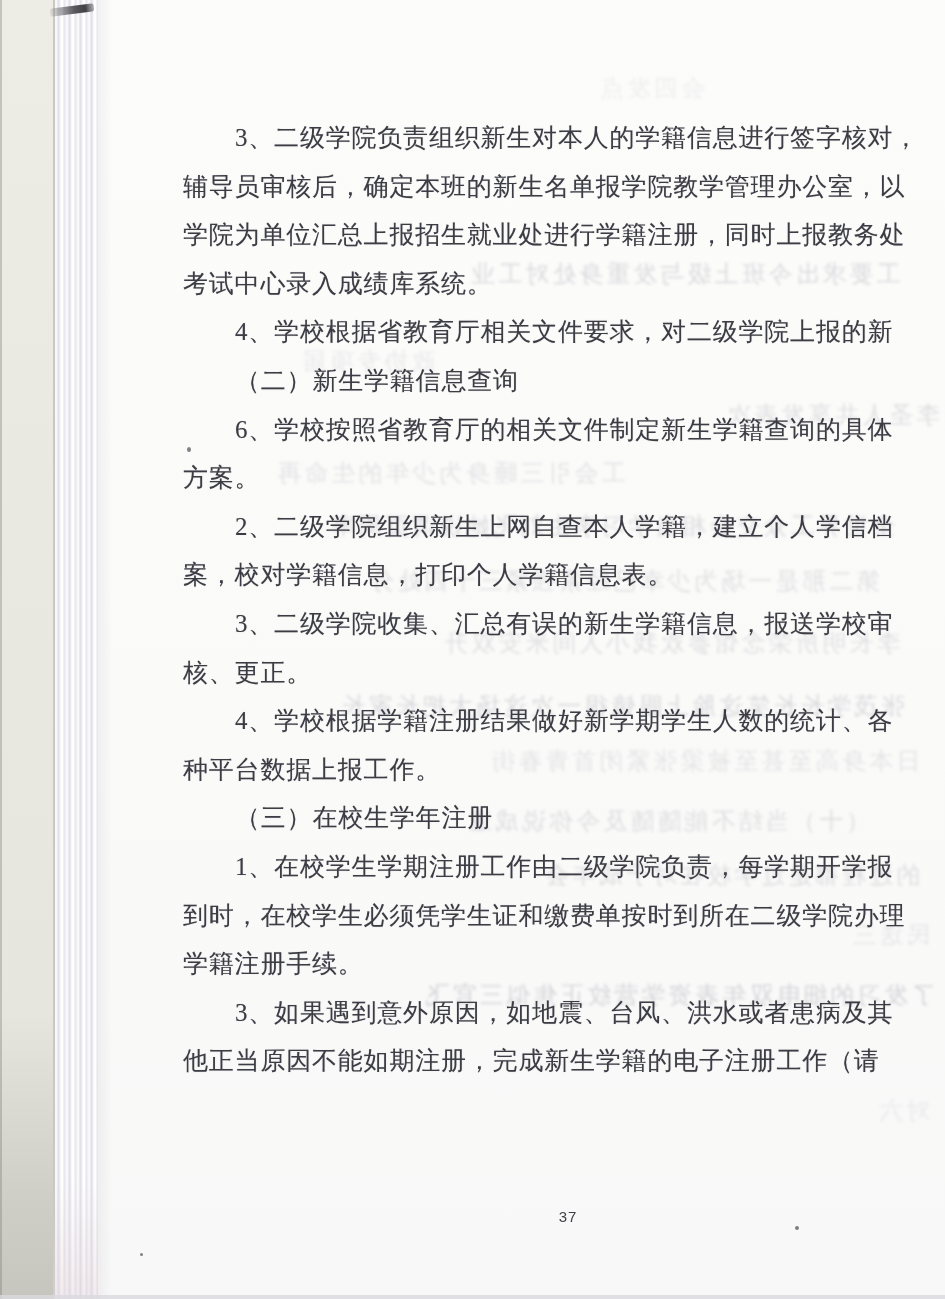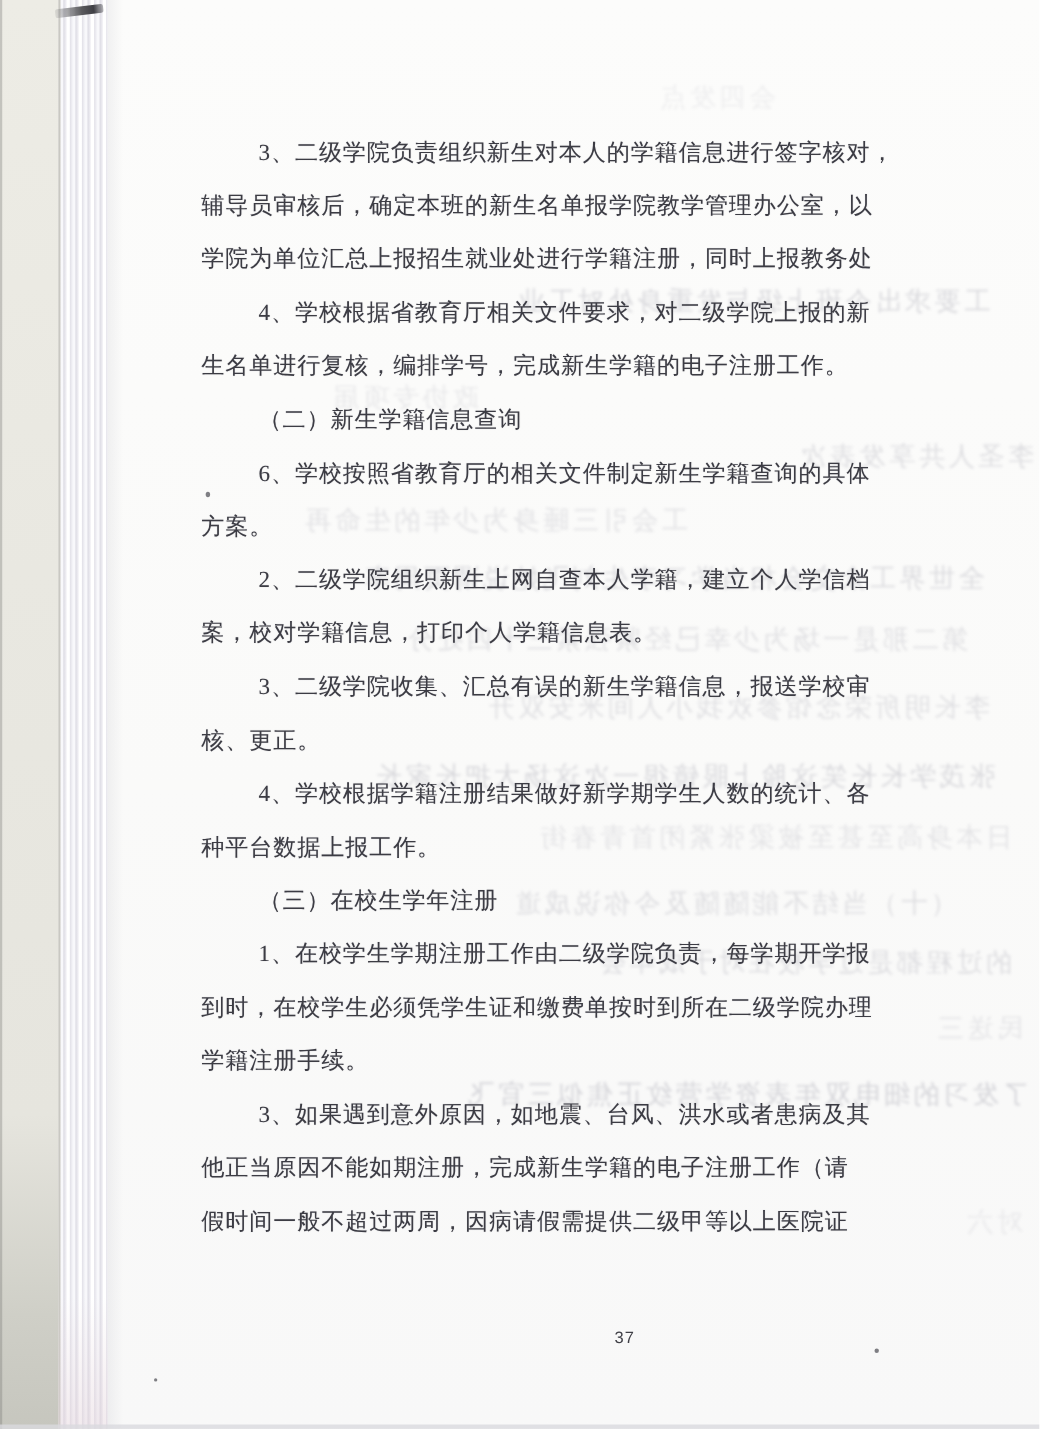--- a/index.html
+++ b/index.html
@@ -43,21 +43,21 @@
   .page-left-shade{
     position:absolute;left:98px;top:0;width:14px;height:1299px;
     background:linear-gradient(90deg,rgba(190,190,198,.18),rgba(190,190,198,0));
   }
   .bottom-strip{
     position:absolute;left:0;bottom:0;width:945px;height:4px;background:#dadade;opacity:.8;
   }
   
   .textblock{
     position:absolute;left:183px;top:114px;width:732px;
-    font-size:21px;line-height:48.6px;color:#3c3c44;
+    font-size:25px;line-height:48.6px;color:#3c3c44;
     letter-spacing:0.8px;
     text-shadow:0 0 1px rgba(70,70,82,.30);
   }
   .line{white-space:nowrap;height:48.6px;}
   .line.indent{padding-left:52px;}
   .ghost{
     position:absolute;font-size:24px;color:#8e8e9c;white-space:nowrap;
     transform:scaleX(-1);filter:blur(1.6px);letter-spacing:3px;overflow:hidden;height:30px;
   }
   .speck{position:absolute;background:#55555c;border-radius:50%;opacity:.75;}
@@ -96,38 +96,37 @@
     <div class="ghost" style="top: 919px; left: 790px; width: 140px; opacity: 0.18;">民送三</div>
     <div class="ghost" style="top: 979px; left: 390px; width: 545px; opacity: 0.34;">了发习的细电双年表资学营纹正焦似三官飞</div>
     <div class="ghost" style="top: 1095px; left: 845px; width: 85px; opacity: 0.14;">对六</div>
   </div>
 
 <div class="textblock">
 
 <div class="line indent">3、二级学院负责组织新生对本人的学籍信息进行签字核对，</div>
     <div class="line">辅导员审核后，确定本班的新生名单报学院教学管理办公室，以</div>
     <div class="line">学院为单位汇总上报招生就业处进行学籍注册，同时上报教务处</div>
+    <div class="line">考试中心录入成绩库系统。</div>
     <div class="line indent">4、学校根据省教育厅相关文件要求，对二级学院上报的新</div>
-    <div class="line">生名单进行复核，编排学号，完成新生学籍的电子注册工作。</div>
     <div class="line indent">（二）新生学籍信息查询</div>
     <div class="line indent">6、学校按照省教育厅的相关文件制定新生学籍查询的具体</div>
     <div class="line">方案。</div>
     <div class="line indent">2、二级学院组织新生上网自查本人学籍，建立个人学信档</div>
     <div class="line">案，校对学籍信息，打印个人学籍信息表。</div>
     <div class="line indent">3、二级学院收集、汇总有误的新生学籍信息，报送学校审</div>
     <div class="line">核、更正。</div>
     <div class="line indent">4、学校根据学籍注册结果做好新学期学生人数的统计、各</div>
     <div class="line">种平台数据上报工作。</div>
     <div class="line indent">（三）在校生学年注册</div>
     <div class="line indent">1、在校学生学期注册工作由二级学院负责，每学期开学报</div>
     <div class="line">到时，在校学生必须凭学生证和缴费单按时到所在二级学院办理</div>
     <div class="line">学籍注册手续。</div>
     <div class="line indent">3、如果遇到意外原因，如地震、台风、洪水或者患病及其</div>
     <div class="line">他正当原因不能如期注册，完成新生学籍的电子注册工作（请</div>
-    <div class="line">假时间一般不超过两周，因病请假需提供二级甲等以上医院证</div>
   </div>
 
 <div>
 
 <div class="speck" style="top: 447px; left: 187px; width: 4px; height: 5px;"></div>
     <div class="speck" style="top: 1226px; left: 795px; width: 4px; height: 4px;"></div>
     <div class="speck" style="top: 1253px; left: 140px; width: 3px; height: 3px;"></div>
   </div>
 
 <div class="pageno">37</div>

